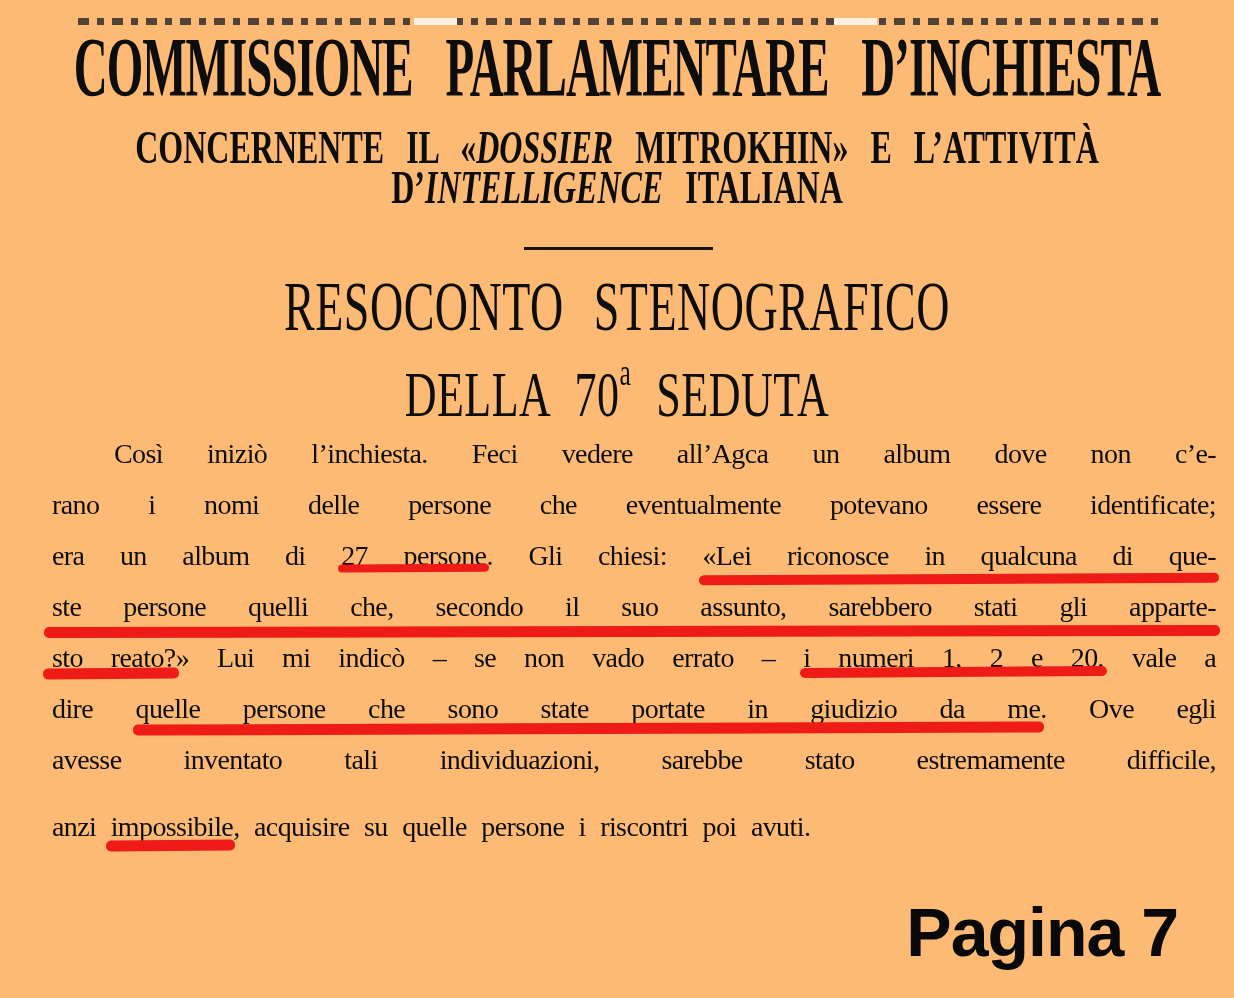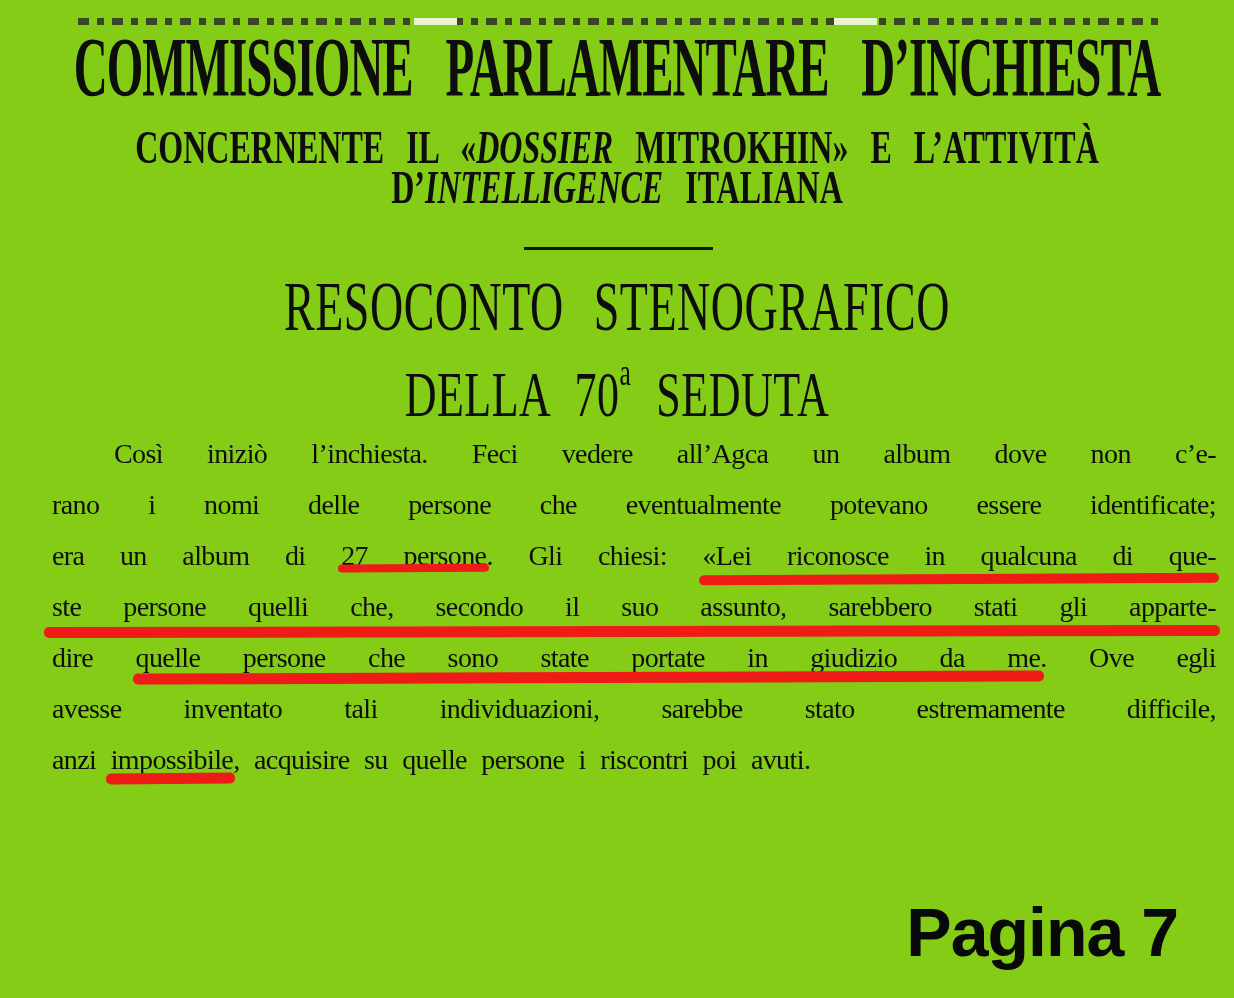--- a/index.html
+++ b/index.html
@@ -1,20 +1,20 @@
 <!DOCTYPE html>
 <html style="--ink: #0d0d0d; --red: #ee1b17;"><head>
 <meta charset="utf-8">
 <style>
   html,body{margin:0;padding:0;background:#888;}
   .page{
     position:relative;
     width:1234px;height:998px;
     margin:0 auto;
-    background:#84cc16;
+    background:#fdba74;
     overflow:hidden;
     color:var(--ink,#0d0d0d);
     font-family:"Liberation Serif", serif;
   }
   
   .clip-frag{
     position:absolute;top:18px;left:78px;width:1084px;height:7px;
     background:
       repeating-linear-gradient(90deg,#262626 0 11px,transparent 11px 19px,#262626 19px 26px,transparent 26px 34px);
     opacity:.8;
@@ -48,21 +48,21 @@
     font-weight:normal;font-size:44px;word-spacing:14px;letter-spacing:.5px;
     transform:scaleY(1.45);transform-origin:50% 72%;
   }
   .h3-row sup{font-size:58%;vertical-align:38%;letter-spacing:0;}
   .bodytext{
     position:absolute;left:52px;top:428px;width:1164px;
     font-size:28px;letter-spacing:-0.6px;line-height:51px;
   }
   .bl{text-align:justify;text-align-last:justify;height:51px;white-space:nowrap;}
   .bl.indent{text-indent:62px;}
-  .bl.last{text-align-last:left;word-spacing:8px;}
+  .bl.last{text-align-last:left;word-spacing:8px;margin-top:16px;}
   
   .u{position:relative;}
   .u::after{
     content:"";position:absolute;left:-3px;right:-3px;
     background:var(--red,#ee1b17);border-radius:5px;
   }
   .u-a::after{bottom:-1px;height:8px;transform:rotate(-0.3deg);}
   .u-b::after{bottom:-13px;height:10px;transform:rotate(-0.3deg);}
   .u-c::after{bottom:-15px;height:11px;left:-8px;right:-4px;transform:rotate(-0.1deg);}
   .u-d::after{bottom:-17px;height:12px;left:-9px;right:-4px;transform:rotate(0.15deg);}
@@ -103,20 +103,21 @@
 
   <div class="hrow h3-row">
     <span class="scale"><span>DELLA 70</span><sup>a</sup><span> SEDUTA</span></span>
   </div>
 
   <div class="bodytext">
     <div class="bl indent"><span>Così iniziò l’inchiesta. Feci vedere all’Agca un album dove non c’e-</span></div>
     <div class="bl"><span>rano i nomi delle persone che eventualmente potevano essere identificate;</span></div>
     <div class="bl"><span>era un album di </span><span class="u u-a">27 persone</span><span>. Gli chiesi: </span><span class="u u-b">«Lei riconosce in qualcuna di que-</span></div>
     <div class="bl"><span class="u u-c">ste persone quelli che, secondo il suo assunto, sarebbero stati gli apparte-</span></div>
+    <div class="bl"><span class="u u-e">sto reato?</span><span>» Lui mi indicò – se non vado errato – </span><span class="u u-f">i numeri 1, 2 e 20,</span><span> vale a</span></div>
     <div class="bl"><span>dire </span><span class="u u-g">quelle persone che sono state portate in giudizio da me</span><span>. Ove egli</span></div>
     <div class="bl"><span>avesse inventato tali individuazioni, sarebbe stato estremamente difficile,</span></div>
     <div class="bl last"><span>anzi </span><span class="u u-h">impossibile</span><span>, acquisire su quelle persone i riscontri poi avuti.</span></div>
   </div>
 
   <div class="pagenum">Pagina 7</div>
 
 </div>
 
 </body></html>

